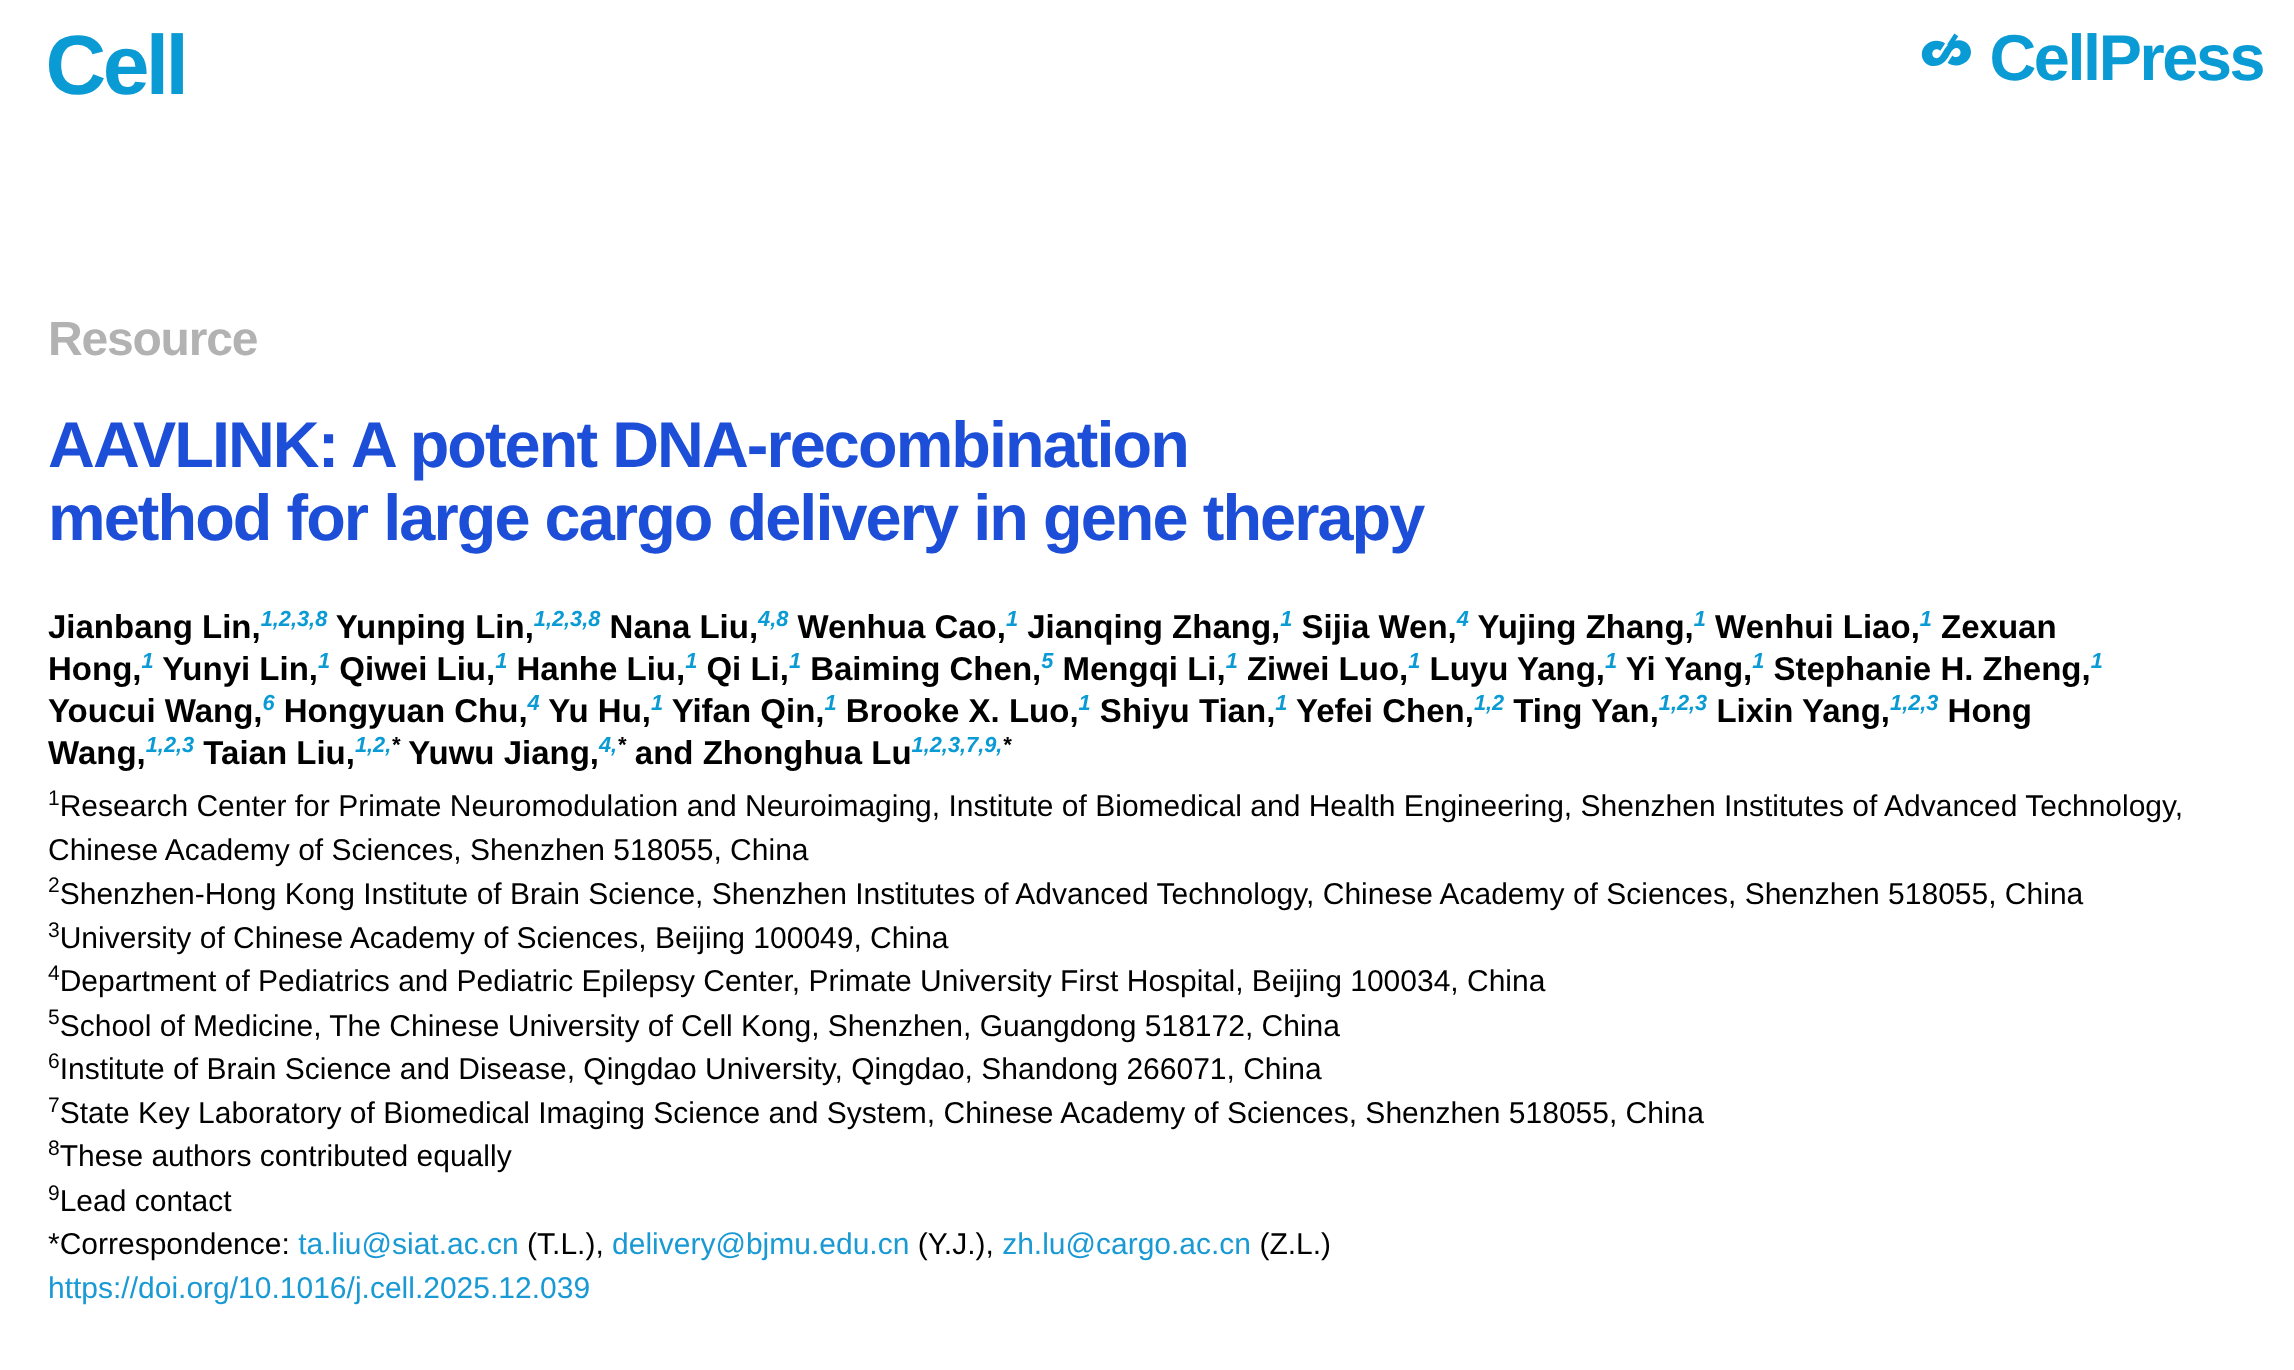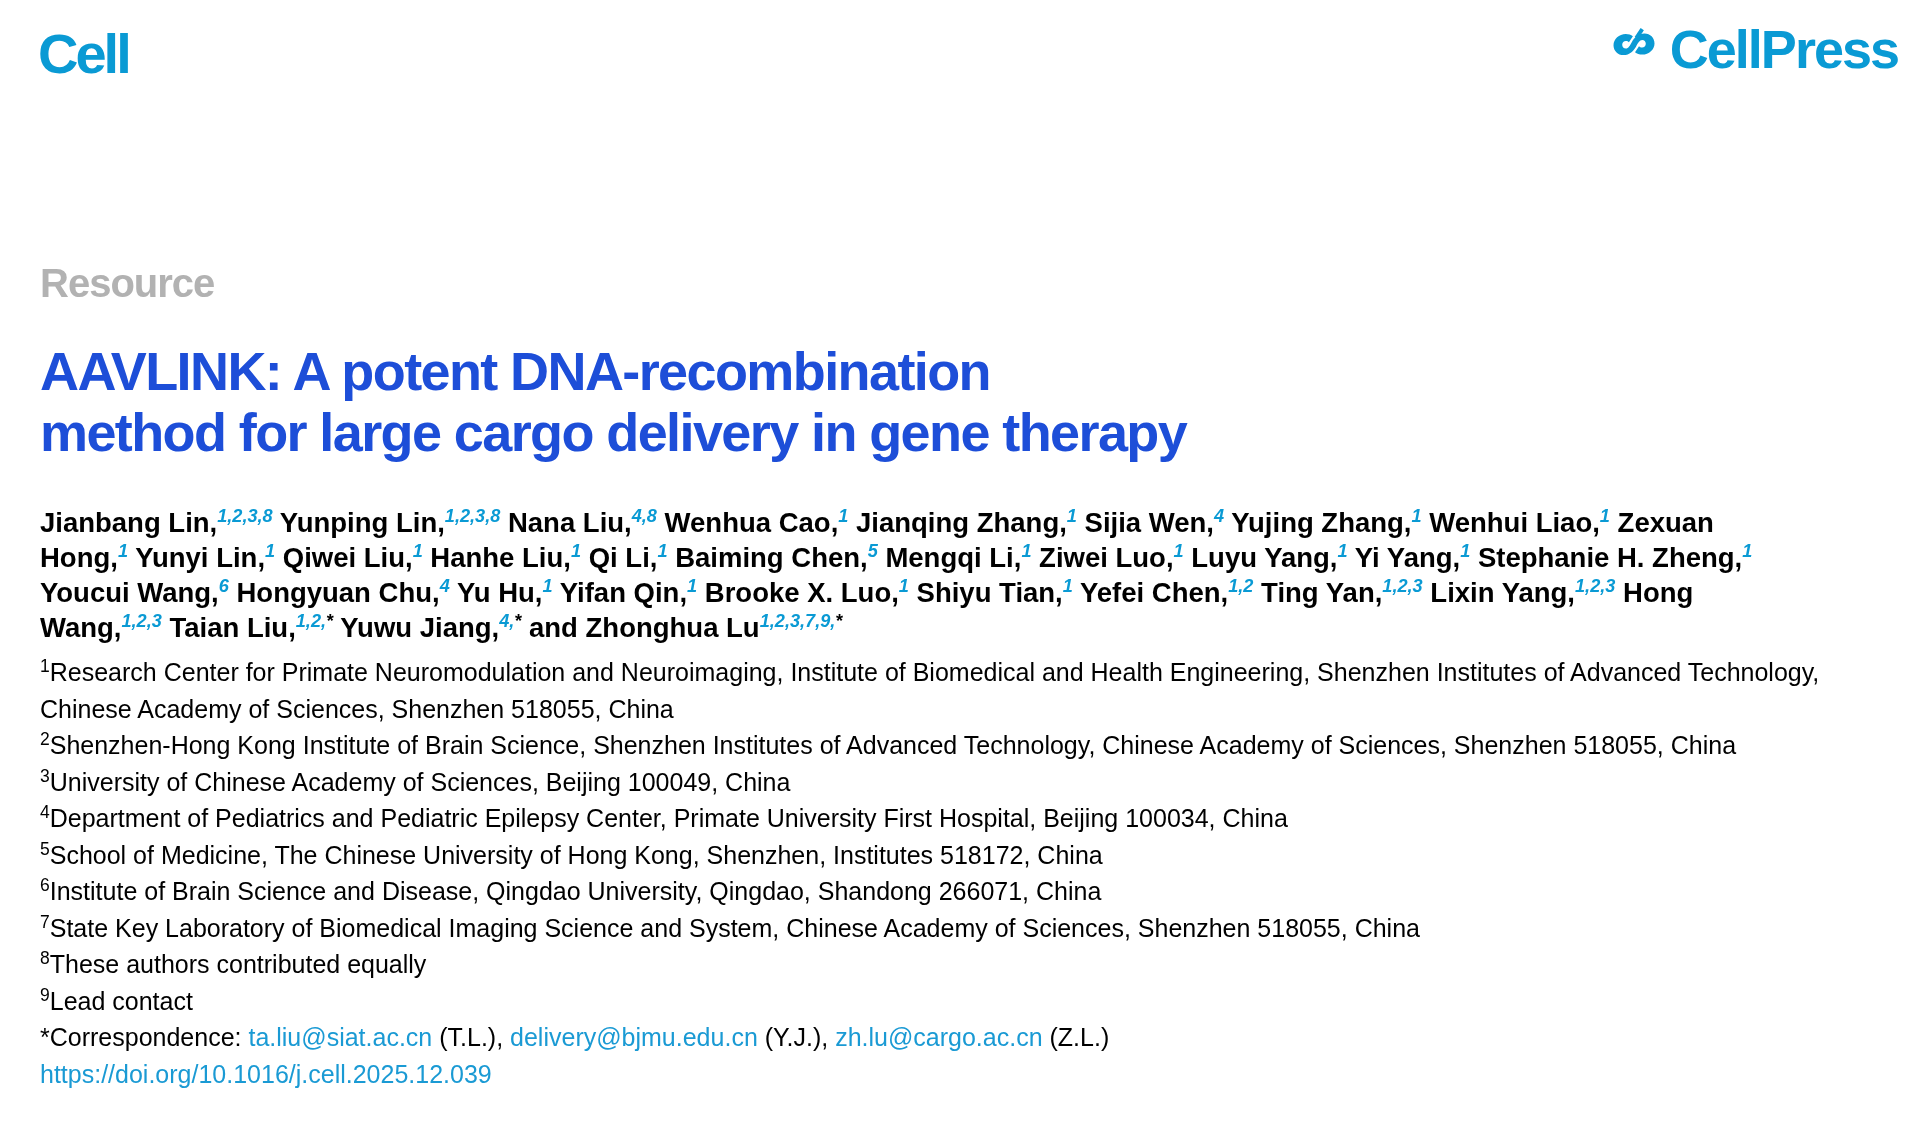--- a/index.html
+++ b/index.html
@@ -23,28 +23,28 @@
     left: 0;
     width: 1912px;
     height: 130px;
   }
   .cell-logo {
     position: absolute;
     left: 38px;
     top: 6px;
     font-family: "Liberation Sans", sans-serif;
     font-weight: bold;
-    font-size: 56px;
+    font-size: 70px;
     letter-spacing: -3px;
     color: #0a9ad4;
     line-height: 96px;
   }
   .cellpress-logo {
     position: absolute;
-    right: 14px;
+    right: 26px;
     top: 22px;
     display: flex;
     align-items: center;
     gap: 10px;
   }
   .cellpress-mark {
     width: 50px;
     height: 50px;
     display: block;
   }
@@ -159,21 +159,21 @@
   </h1>
 
   <div class="authors">Jianbang Lin,<sup>1,2,3,8</sup> Yunping Lin,<sup>1,2,3,8</sup> Nana Liu,<sup>4,8</sup> Wenhua Cao,<sup>1</sup> Jianqing Zhang,<sup>1</sup> Sijia Wen,<sup>4</sup> Yujing Zhang,<sup>1</sup> Wenhui Liao,<sup>1</sup> Zexuan Hong,<sup>1</sup> Yunyi Lin,<sup>1</sup> Qiwei Liu,<sup>1</sup> Hanhe Liu,<sup>1</sup> Qi Li,<sup>1</sup> Baiming Chen,<sup>5</sup> Mengqi Li,<sup>1</sup> Ziwei Luo,<sup>1</sup> Luyu Yang,<sup>1</sup> Yi Yang,<sup>1</sup> Stephanie H. Zheng,<sup>1</sup> Youcui Wang,<sup>6</sup> Hongyuan Chu,<sup>4</sup> Yu Hu,<sup>1</sup> Yifan Qin,<sup>1</sup> Brooke X. Luo,<sup>1</sup> Shiyu Tian,<sup>1</sup> Yefei Chen,<sup>1,2</sup> Ting Yan,<sup>1,2,3</sup> Lixin Yang,<sup>1,2,3</sup> Hong Wang,<sup>1,2,3</sup> Taian Liu,<sup>1,2,<span class="star">*</span></sup> Yuwu Jiang,<sup>4,<span class="star">*</span></sup> and Zhonghua Lu<sup>1,2,3,7,9,<span class="star">*</span></sup></div>
 
   <div class="affiliations">
     <div id="aff-container">
         <div class="aff-line"><sup>1</sup><span>Research Center for Primate Neuromodulation and Neuroimaging, Institute of Biomedical and Health Engineering, Shenzhen Institutes of Advanced Technology, Chinese Academy of Sciences, Shenzhen 518055, China</span></div>
         <div class="aff-line"><sup>2</sup><span>Shenzhen-Hong Kong Institute of Brain Science, Shenzhen Institutes of Advanced Technology, Chinese Academy of Sciences, Shenzhen 518055, China</span></div>
         <div class="aff-line"><sup>3</sup><span>University of Chinese Academy of Sciences, Beijing 100049, China</span></div>
         <div class="aff-line"><sup>4</sup><span>Department of Pediatrics and Pediatric Epilepsy Center, Primate University First Hospital, Beijing 100034, China</span></div>
-        <div class="aff-line"><sup>5</sup><span>School of Medicine, The Chinese University of Hong Kong, Shenzhen, Institutes 518172, China</span></div>
+        <div class="aff-line"><sup>5</sup><span>School of Medicine, The Chinese University of Cell Kong, Shenzhen, Guangdong 518172, China</span></div>
         <div class="aff-line"><sup>6</sup><span>Institute of Brain Science and Disease, Qingdao University, Qingdao, Shandong 266071, China</span></div>
         <div class="aff-line"><sup>7</sup><span>State Key Laboratory of Biomedical Imaging Science and System, Chinese Academy of Sciences, Shenzhen 518055, China</span></div>
         <div class="aff-line"><sup>8</sup><span>These authors contributed equally</span></div>
         <div class="aff-line"><sup>9</sup><span>Lead contact</span></div>
       </div>
 
     <div class="corr">
       <span>*Correspondence:</span>
       <span id="corr-entries"> <a class="mail" href="#">ta.liu@siat.ac.cn</a><span> (T.L.),</span> <a class="mail" href="#">delivery@bjmu.edu.cn</a><span> (Y.J.),</span> <a class="mail" href="#">zh.lu@cargo.ac.cn</a><span> (Z.L.)</span></span>
     </div>

